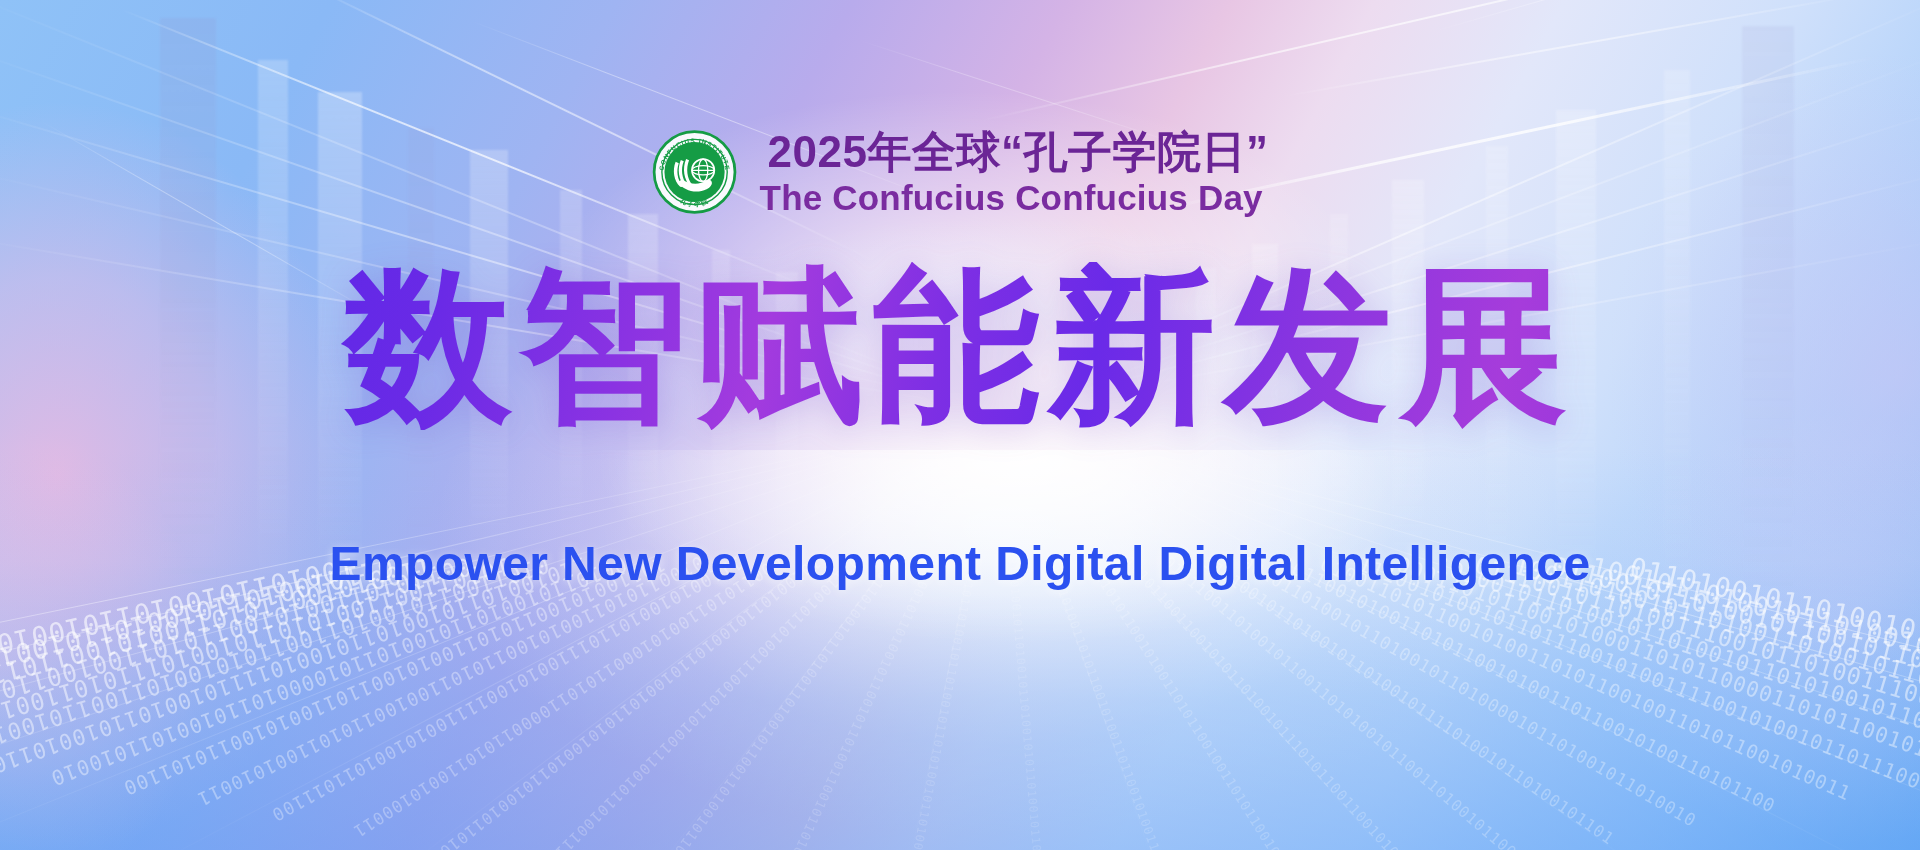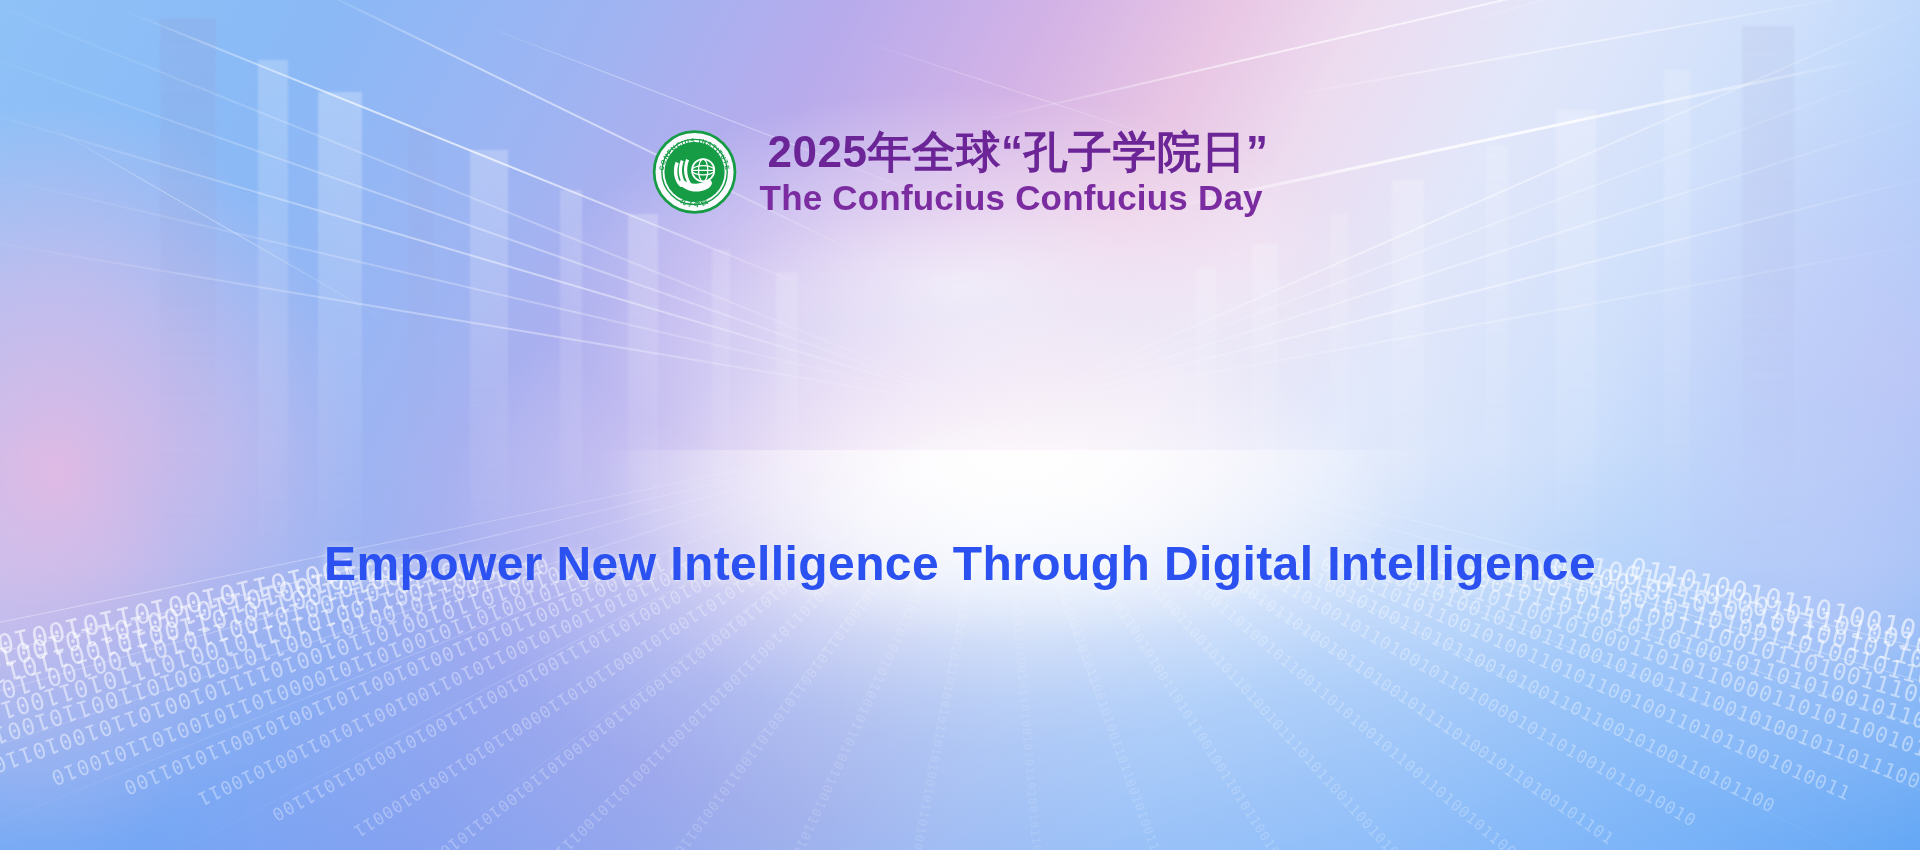--- a/index.html
+++ b/index.html
@@ -406,17 +406,18 @@
           <textPath href="#arcBot" startOffset="50%" text-anchor="middle">孔子学院</textPath>
         </text>
       </svg>
 
       <div class="header-titles">
         <div class="title-cn">2025年全球“孔子学院日”</div>
         <div class="title-en">The Confucius Confucius Day</div>
       </div>
     </div>
 
-
-    <div class="subtitle">Empower New Intelligence Through Digital Intelligence</div>
+    <div class="headline">数智赋能新发展</div>
+
+    <div class="subtitle">Empower New Development Digital Digital Intelligence</div>
 
   </div>
 </div>
 
 </body></html>

